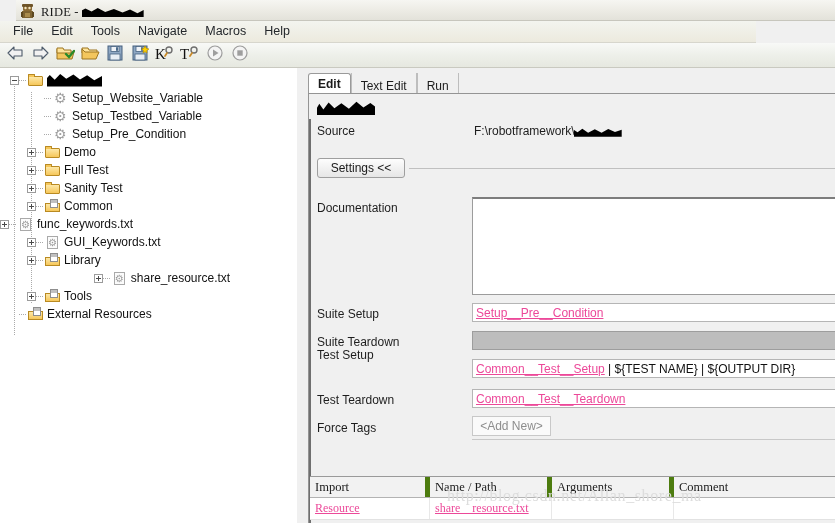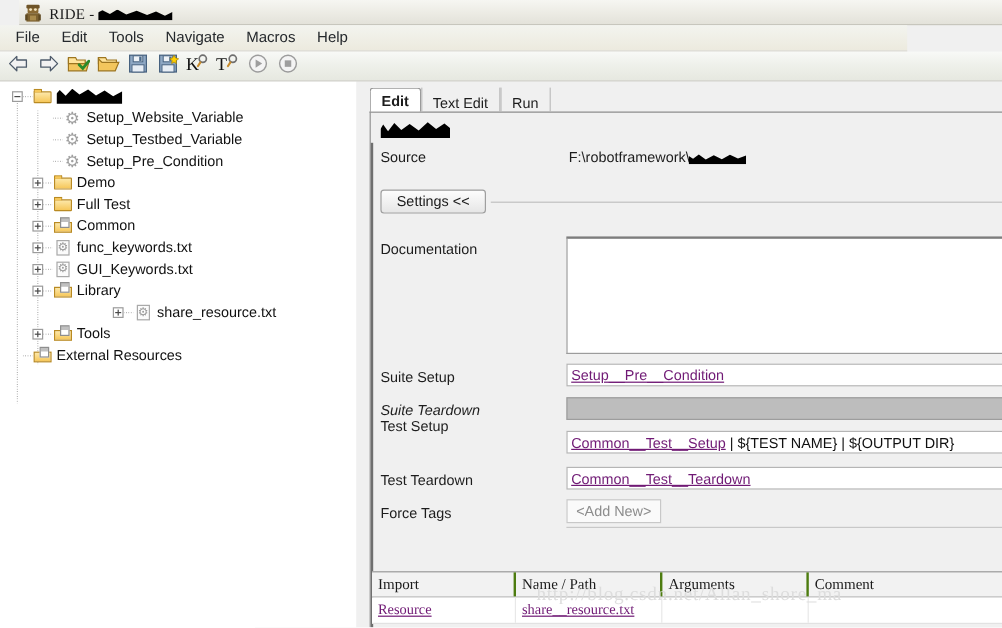--- a/index.html
+++ b/index.html
@@ -218,41 +218,41 @@
     box-sizing:border-box;
   }
   .val-field {
     position:absolute; left:163px; width:372px; height:19px;
     background:#ffffff; border:1px solid #b5b5b5;
     box-sizing:border-box; display:flex; align-items:center;
     padding-left:3px; font-size:12px; overflow:hidden; white-space:nowrap;
   }
   .val-field.disabled { background:#bdbdbd; border-color:#9d9d9d; }
   .link {
-    color:#701a75; text-decoration:underline; white-space:pre;
+    color:#ec4899; text-decoration:underline; white-space:pre;
   }
   .plain { color:#101010; white-space:pre; }
   .addnew-box {
     position:absolute; left:163px; width:79px; height:20px;
     background:#fafafa; border:1px solid #c8c8c8; box-sizing:border-box;
     display:flex; align-items:center; justify-content:center;
     font-size:12px; color:#8d8d8d;
   }
   .addnew-rule {
     position:absolute; left:163px; width:372px; height:1px; background:#c8c8c8;
   }
 
   
   .grid {
     position:absolute; left:1px; top:382px; width:527px; height:47px;
   }
   .grid-row { display:flex; height:22px; box-sizing:border-box; }
   .grid-head { background:#f2f2f2; border-top:1px solid #9a9a9a; border-bottom:1px solid #b3b3b3; }
   .grid-cell {
-    box-sizing:border-box; border-right:2px solid #4d7c0f;
+    box-sizing:border-box; border-right:5px solid #4d7c0f;
     padding-left:5px; display:flex; align-items:center;
     font-size:12px; color:#1a1a1a; overflow:hidden; white-space:nowrap;
     font-family:"Liberation Serif", serif;
   }
   .grid-head .grid-cell { font-family:"Liberation Serif", serif; font-size:12.5px; }
   .grid-body-row { background:#ffffff; border-bottom:1px solid #e2e2e2; }
   .grid-body-row .grid-cell { border-right:1px solid #e8e8e8; }
   .c1 { width: 120px; }
   .c2 { width: 122px; }
   .c3 { width: 122px; }
@@ -437,29 +437,35 @@
         <span class="node-label">Demo</span>
       </div>
 
       <div class="tnode" style="padding-left:27px;">
         <span class="expander plus"></span>
         <span class="dots-h"></span>
         <span class="node-icon ic-folder"></span>
         <span class="node-label">Full Test</span>
       </div>
 
+      <div class="tnode" style="padding-left:27px;">
+        <span class="expander plus"></span>
+        <span class="dots-h"></span>
+        <span class="node-icon ic-folder"></span>
+        <span class="node-label">Sanity Test</span>
+      </div>
 
       <div class="tnode" style="padding-left:27px;">
         <span class="expander plus"></span>
         <span class="dots-h"></span>
         <span class="node-icon ic-resfolder"></span>
         <span class="node-label">Common</span>
       </div>
 
-      <div class="tnode" style="padding-left:27px;align-items:center;">
+      <div class="tnode" style="align-items:center;">
         <span class="expander plus"></span>
         <span class="dots-h"></span>
         <span class="node-icon ic-txt"></span>
         <span class="node-label">func_keywords.txt</span>
       </div>
 
       <div class="tnode" style="padding-left:27px;">
         <span class="expander plus"></span>
         <span class="dots-h"></span>
         <span class="node-icon ic-txt"></span>
@@ -528,21 +534,21 @@
       <div class="settings-rule"></div>
 
       <div class="field-label" style="top:107px;">Documentation</div>
       <div class="doc-area"></div>
 
       <div class="field-label" style="top:213px;">Suite Setup</div>
       <div class="val-field" style="top:209px;">
         <span class="link">Setup__Pre__Condition</span>
       </div>
 
-      <div class="field-label" style="top:241px;font-style:italic;">Suite Teardown</div>
+      <div class="field-label" style="top:241px;">Suite Teardown</div>
       <div class="val-field disabled" style="top:237px;"></div>
 
       <div class="field-label" style="top:254px;">Test Setup</div>
       <div class="val-field" style="top:265px;">
         <span class="link">Common__Test__Setup</span>
           <span class="plain"> | ${TEST NAME} | ${OUTPUT DIR}</span>
       </div>
 
       <div class="field-label" style="top:299px;">Test Teardown</div>
       <div class="val-field" style="top:295px;">

